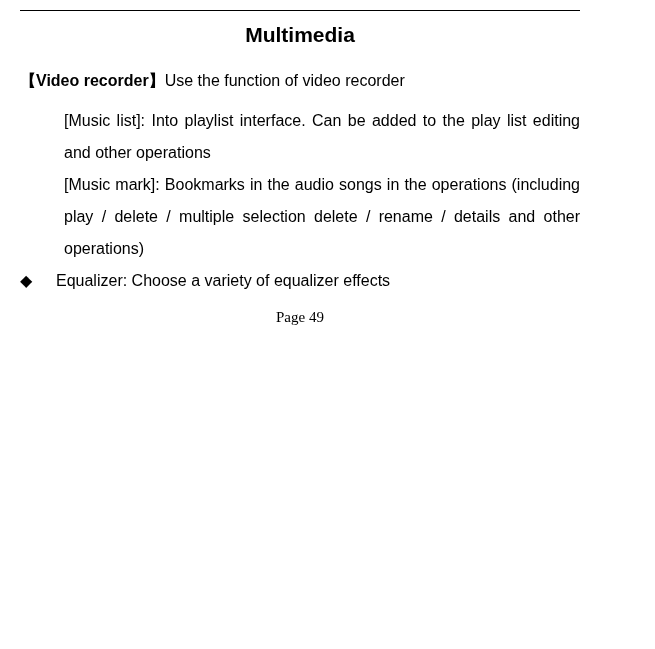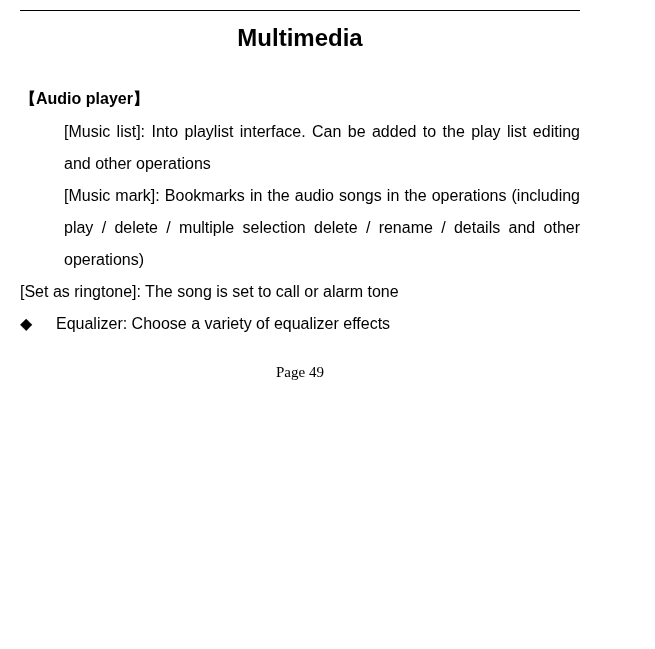--- a/index.html
+++ b/index.html
@@ -18,22 +18,22 @@
       line-height: 1.9;
     }
     .page {
       width: 560px;
       border-top: 1px solid #000;
       padding-top: 4px;
     }
     .title {
       text-align: center;
       font-weight: bold;
-      font-size: 24px;
-      margin-bottom: 23px;
+      font-size: 21px;
+      margin-bottom: 10px;
     }
     .section {
       margin-bottom: 8px;
     }
     .bold {
       font-weight: bold;
     }
     .para {
       text-align: left;
       line-height: 2.0;
@@ -54,37 +54,38 @@
       line-height: 2.0;
     }
     .bullet-sym {
       width: 36px;
       flex-shrink: 0;
     }
     .footer {
       text-align: center;
       font-family: 'Times New Roman', Times, serif;
       font-size: 15px;
-      margin-top: 18px;
+      margin-top: 6px;
     }
   </style>
 </head>
 <body>
 
 <div class="page">
 
   <div class="title">Multimedia</div>
 
+  <div class="section para">
+    <span class="bold">【Video recorder】</span><span>Use the function of video recorder</span>
+  </div>
 
-  <div class="audio-heading">【Audio player】</div>
 
 
   <div class="justify">[Music list]: Into playlist interface. Can be added to the play list editing and other operations</div>
   <div class="justify">[Music mark]: Bookmarks in the audio songs in the operations (including play / delete / multiple selection delete / rename / details and other operations)</div>
-  <div class="para">[Set as ringtone]: The song is set to call or alarm tone</div>
 
   <div class="bullet-row">
     <span class="bullet-sym">◆</span>
     <span>Equalizer: Choose a variety of equalizer effects</span>
   </div>
 
   <div class="footer">Page 49</div>
 
 </div>
 

